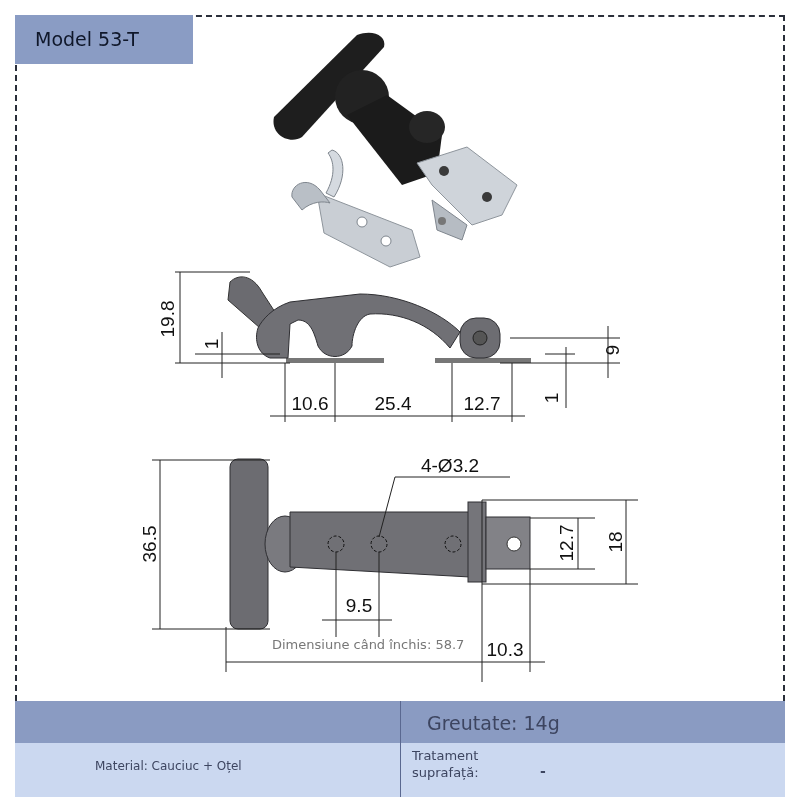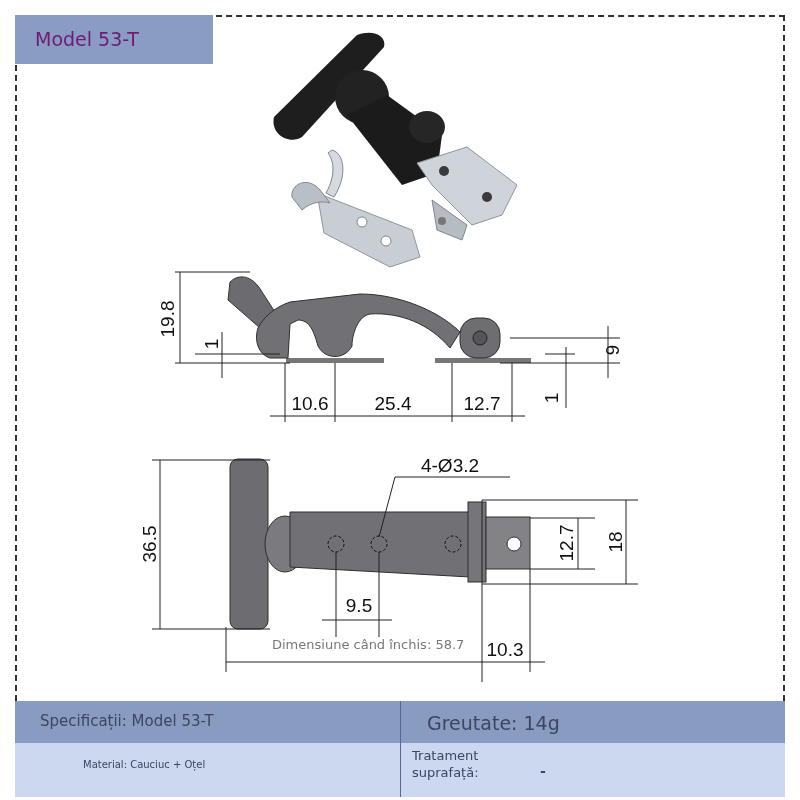--- a/index.html
+++ b/index.html
@@ -1,21 +1,21 @@
 <!DOCTYPE html>
 <html><head>
 <meta charset="utf-8">
 <style>
   html, body { margin:0; padding:0; }
   body { width:800px; height:800px; background:#ffffff; position:relative; overflow:hidden;
          font-family:"DejaVu Sans", "Liberation Sans", sans-serif; }
   .frame { position:absolute; left:15px; top:15px; width:770px; height:686px;
            border:2px dashed #2a2f3a; border-bottom:none; box-sizing:border-box; }
-  .title-box { position:absolute; left:15px; top:15px; width:198px; height:49px;
-               background:#8a9cc4; color:#701a75; font-size:19px; line-height:49px;
+  .title-box { position:absolute; left:15px; top:15px; width:178px; height:49px;
+               background:#8a9cc4; color:#0f172a; font-size:19px; line-height:49px;
                padding-left:20px; box-sizing:border-box; }
   .photo { position:absolute; left:262px; top:25px; width:280px; height:250px; }
   .drawing { position:absolute; left:130px; top:262px; width:520px; height:420px; }
   .dim { font-family:"Liberation Sans", sans-serif; font-size:19px; fill:#111; }
   .note { font-family:"DejaVu Sans", sans-serif; font-size:13px; fill:#777; }
   .spec { position:absolute; left:15px; top:701px; width:770px; height:96px; }
   .row { position:absolute; left:0; width:770px; }
   .row1 { top:0; height:42px; background:#8a9bc2; }
   .row2 { top:42px; height:54px; background:#cbd8f0; }
   .cell { position:absolute; color:#3d4560; font-size:14px; }
@@ -136,25 +136,24 @@
     <text class="dim" x="443" y="281" transform="rotate(-90 443 281)" text-anchor="middle">12.7</text>
     <text class="dim" x="492" y="280" transform="rotate(-90 492 280)" text-anchor="middle">18</text>
     <text class="dim" x="229" y="350" text-anchor="middle">9.5</text>
     <text class="dim" x="375" y="394" text-anchor="middle">10.3</text>
     <text class="note" x="142" y="387">Dimensiune când închis: 58.7</text>
   </g>
 </svg>
 
 <div class="spec">
   <div class="row row1">
-    <div class="cell" style="left:25px; top:11px; font-size:15px;">Specificații: Model 53-T</div>
     <div class="cell" style="left:412px; top:11px; font-size:19px;">Greutate: 14g</div>
   </div>
   <div class="row row2">
-    <div class="cell" style="left:68px; top:16px; font-size:10px;">Material: Cauciuc + Oțel</div>
+    <div class="cell" style="left:80px; top:16px; font-size:12px;">Material: Cauciuc + Oțel</div>
     <div class="cell" style="left:397px; top:4px; font-size:13px; line-height:17px;">
       <div>Tratament</div>
       <div>suprafață:</div>
     </div>
     <div class="cell" style="left:525px; top:20px; font-weight:bold;">-</div>
   </div>
   <div class="vdiv"></div>
 </div>
 
 </body></html>

